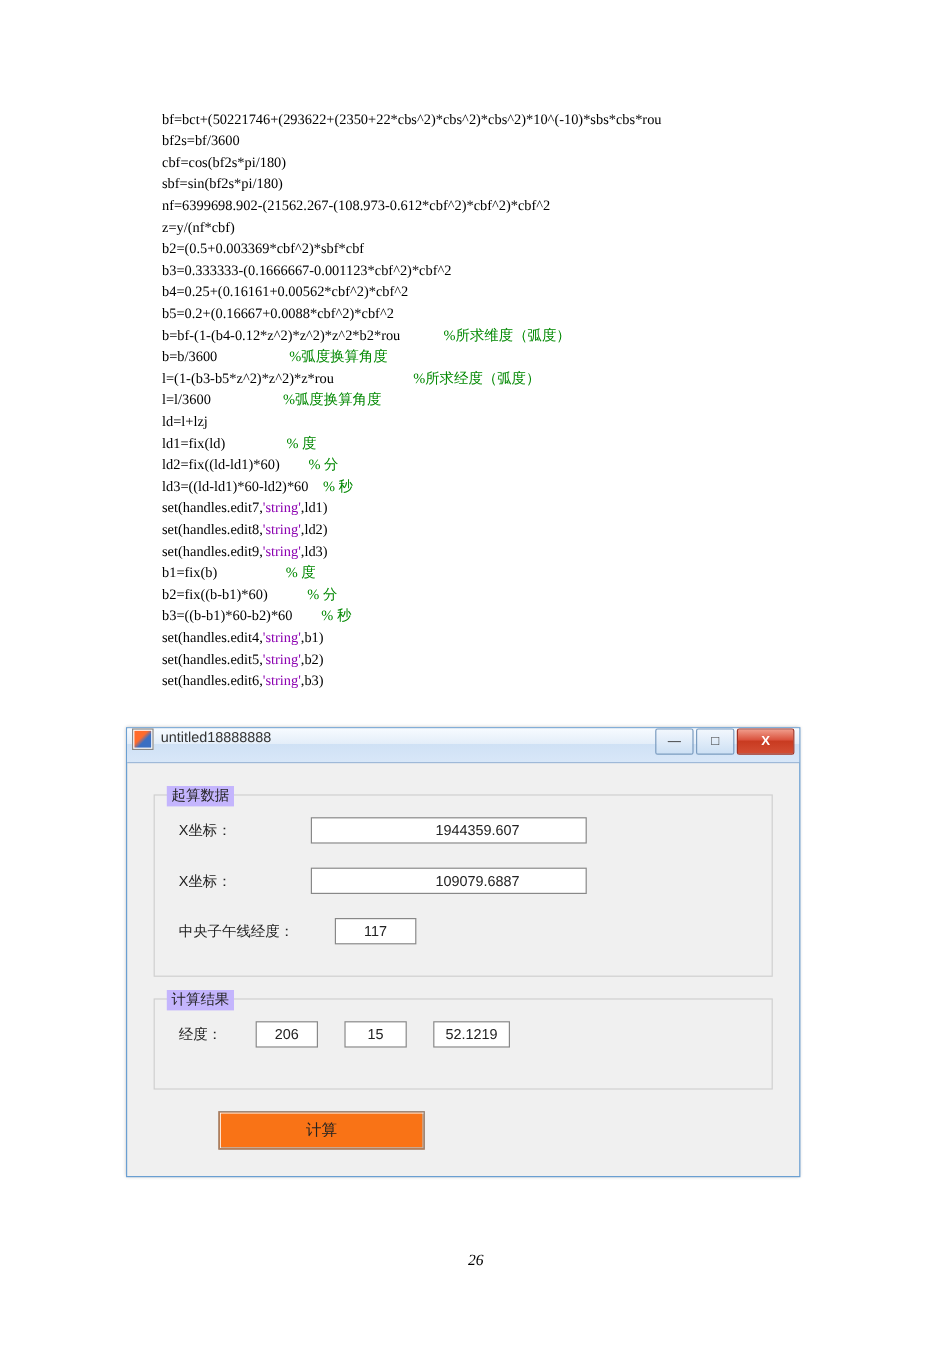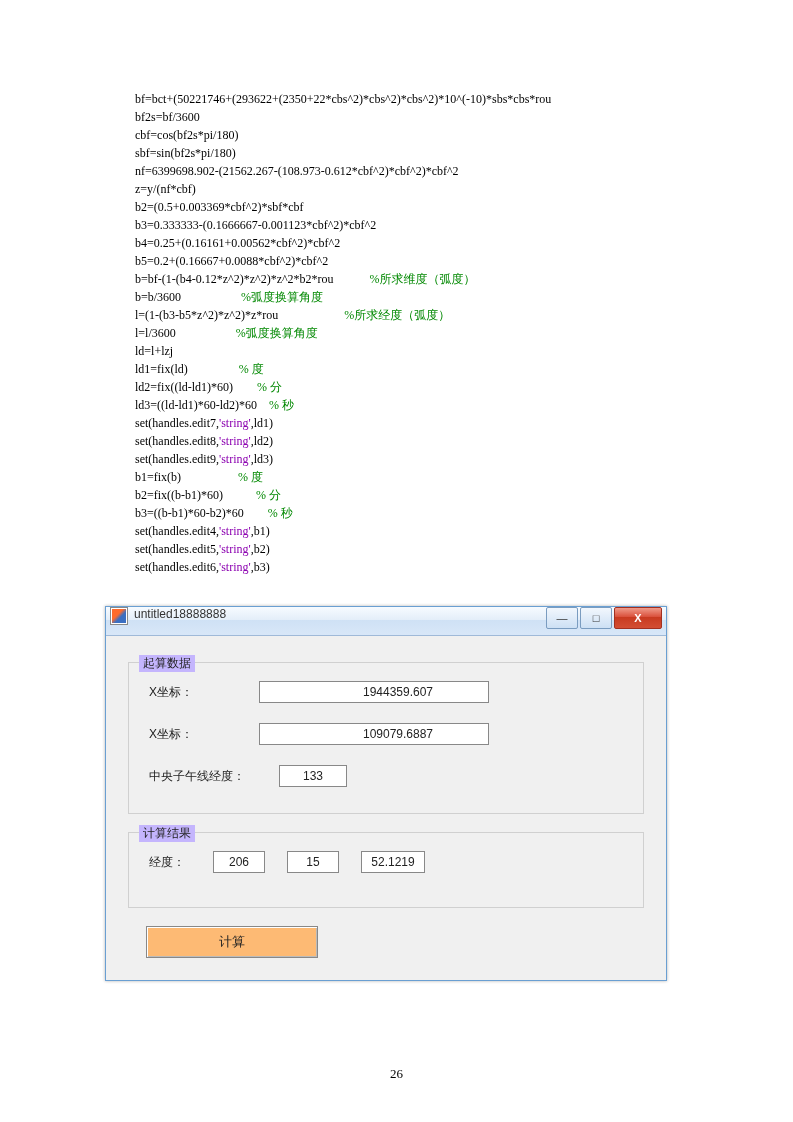--- a/index.html
+++ b/index.html
@@ -147,36 +147,38 @@
   .small-box.wide { width: 62px; margin-right: 0; }
   .btn-row {
     display: flex;
     justify-content: space-between;
     padding: 0 18px;
     margin-top: 6px;
   }
   .push-btn {
     width: 170px;
     height: 30px;
-    background: #fdba74;
+    background: #f97316;
     border: 1px solid #888;
     box-shadow: inset 1px 1px 0 #fff, inset -1px -1px 0 #bbb;
     font-size: 13px;
     display: flex;
     align-items: center;
     justify-content: center;
     cursor: pointer;
+    margin-left: 36px;
   }
   .page-num {
     position: absolute;
-    bottom: 40px;
+    bottom: 64px;
     left: 0; right: 0;
     text-align: center;
     font-family: "Times New Roman", serif;
     font-size: 13px;
+    font-style: italic;
   }
 </style>
 </head>
 <body>
 
 <div class="page">
   <div class="code-block" id="code-target"><div><span>bf=bct+(50221746+(293622+(2350+22*cbs^2)*cbs^2)*cbs^2)*10^(-10)*sbs*cbs*rou</span></div><div><span>bf2s=bf/3600</span></div><div><span>cbf=cos(bf2s*pi/180)</span></div><div><span>sbf=sin(bf2s*pi/180)</span></div><div><span>nf=6399698.902-(21562.267-(108.973-0.612*cbf^2)*cbf^2)*cbf^2</span></div><div><span>z=y/(nf*cbf)</span></div><div><span>b2=(0.5+0.003369*cbf^2)*sbf*cbf</span></div><div><span>b3=0.333333-(0.1666667-0.001123*cbf^2)*cbf^2</span></div><div><span>b4=0.25+(0.16161+0.00562*cbf^2)*cbf^2</span></div><div><span>b5=0.2+(0.16667+0.0088*cbf^2)*cbf^2</span></div><div><span>b=bf-(1-(b4-0.12*z^2)*z^2)*z^2*b2*rou            </span><span class="com">%所求维度（弧度）</span></div><div><span>b=b/3600                    </span><span class="com">%弧度换算角度</span></div><div><span>l=(1-(b3-b5*z^2)*z^2)*z*rou                      </span><span class="com">%所求经度（弧度）</span></div><div><span>l=l/3600                    </span><span class="com">%弧度换算角度</span></div><div><span>ld=l+lzj</span></div><div><span>ld1=fix(ld)                 </span><span class="com">% 度</span></div><div><span>ld2=fix((ld-ld1)*60)        </span><span class="com">% 分</span></div><div><span>ld3=((ld-ld1)*60-ld2)*60    </span><span class="com">% 秒</span></div><div><span>set(handles.edit7,</span><span class="str">'string'</span><span>,ld1)</span></div><div><span>set(handles.edit8,</span><span class="str">'string'</span><span>,ld2)</span></div><div><span>set(handles.edit9,</span><span class="str">'string'</span><span>,ld3)</span></div><div><span>b1=fix(b)                   </span><span class="com">% 度</span></div><div><span>b2=fix((b-b1)*60)           </span><span class="com">% 分</span></div><div><span>b3=((b-b1)*60-b2)*60        </span><span class="com">% 秒</span></div><div><span>set(handles.edit4,</span><span class="str">'string'</span><span>,b1)</span></div><div><span>set(handles.edit5,</span><span class="str">'string'</span><span>,b2)</span></div><div><span>set(handles.edit6,</span><span class="str">'string'</span><span>,b3)</span></div></div>
 
   <div class="gui-window">
     <div class="titlebar">
@@ -197,21 +199,21 @@
         <div class="form-row">
           <div class="form-label">X坐标：</div>
           <div class="text-input w180">1944359.607</div>
         </div>
         <div class="form-row">
           <div class="form-label">X坐标：</div>
           <div class="text-input w180">109079.6887</div>
         </div>
         <div class="form-row">
           <div class="form-label" style="width:130px">中央子午线经度：</div>
-          <div class="text-input w70">133</div>
+          <div class="text-input w70">117</div>
         </div>
       </div>
 
       <div class="groupbox">
         <div class="legend">计算结果</div>
 
         <div class="result-row">
           <div class="form-label">经度：</div>
           <div class="small-box">206</div>
           <div class="small-box">15</div>

